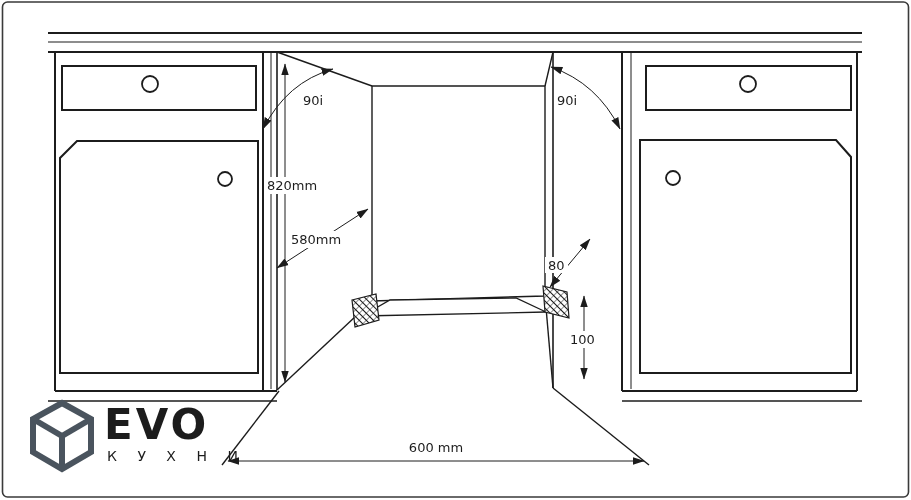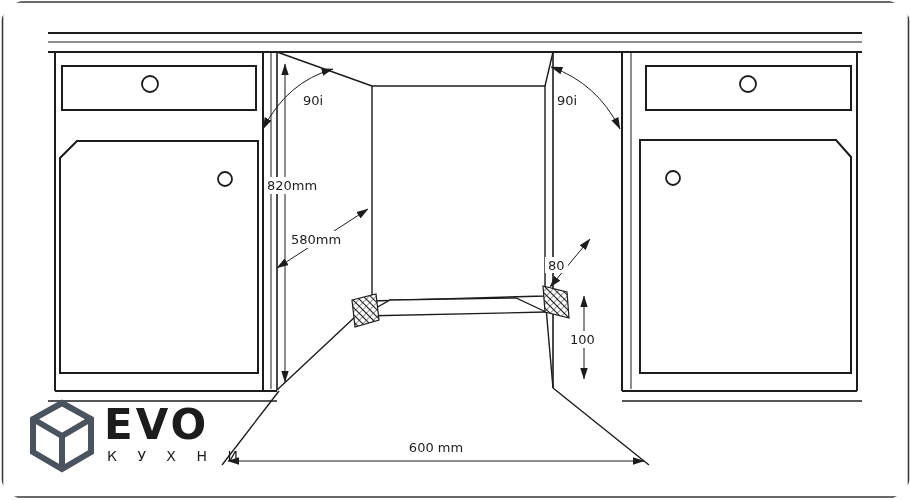--- a/index.html
+++ b/index.html
@@ -1,16 +1,16 @@
 <!DOCTYPE html>
 <html><head>
 <meta charset="utf-8">
 <style>
   html, body { margin: 0; padding: 0; background: #ffffff; }
-  .canvas { width: 911px; height: 500px; position: relative; background: #ffffff; overflow: hidden; border-radius: 28px; }
+  .canvas { width: 911px; height: 500px; position: relative; background: #ffffff; overflow: hidden; }
   svg { display: block; }
   svg text { font-family: "DejaVu Sans", sans-serif; fill: #1c1c1c; }
   .dim-label { font-size: 13px; }
   .logo-brand { font-size: 42px; font-weight: bold; letter-spacing: 3px; }
   .logo-sub { font-size: 14px; letter-spacing: 8px; }
 </style>
 </head>
 <body>
 
 <div class="canvas">

